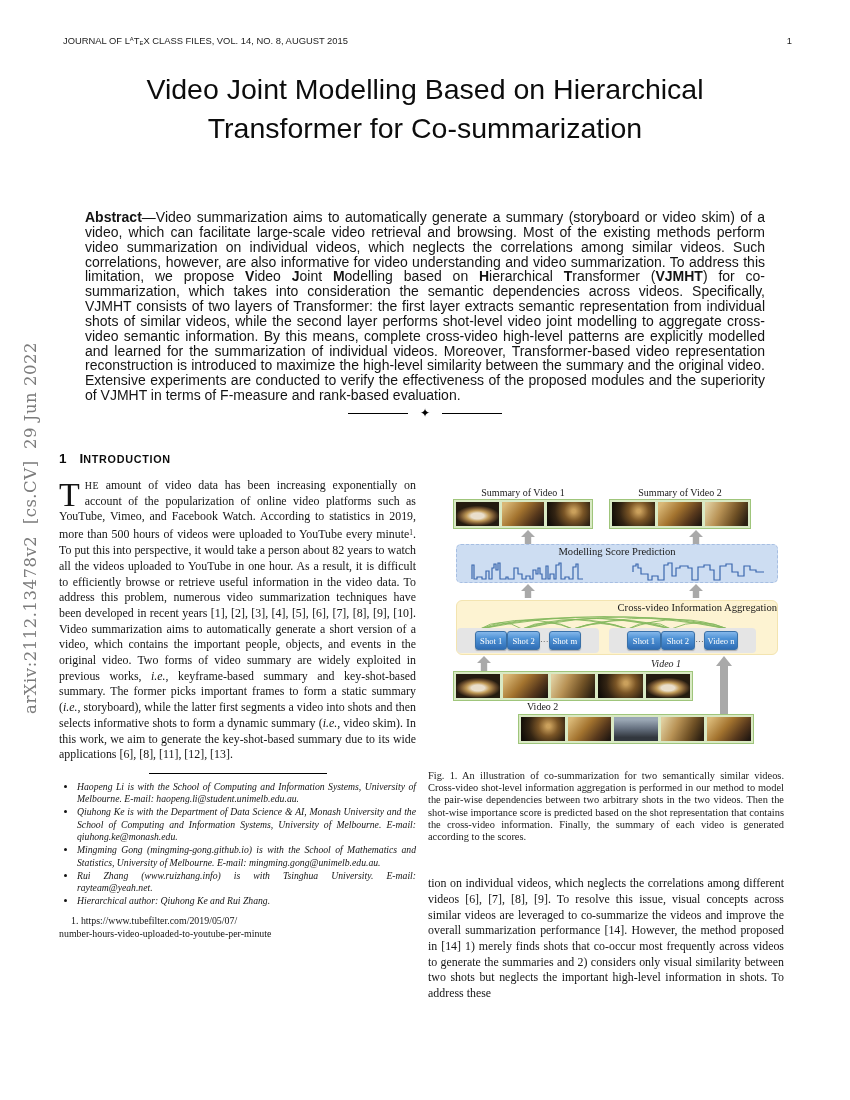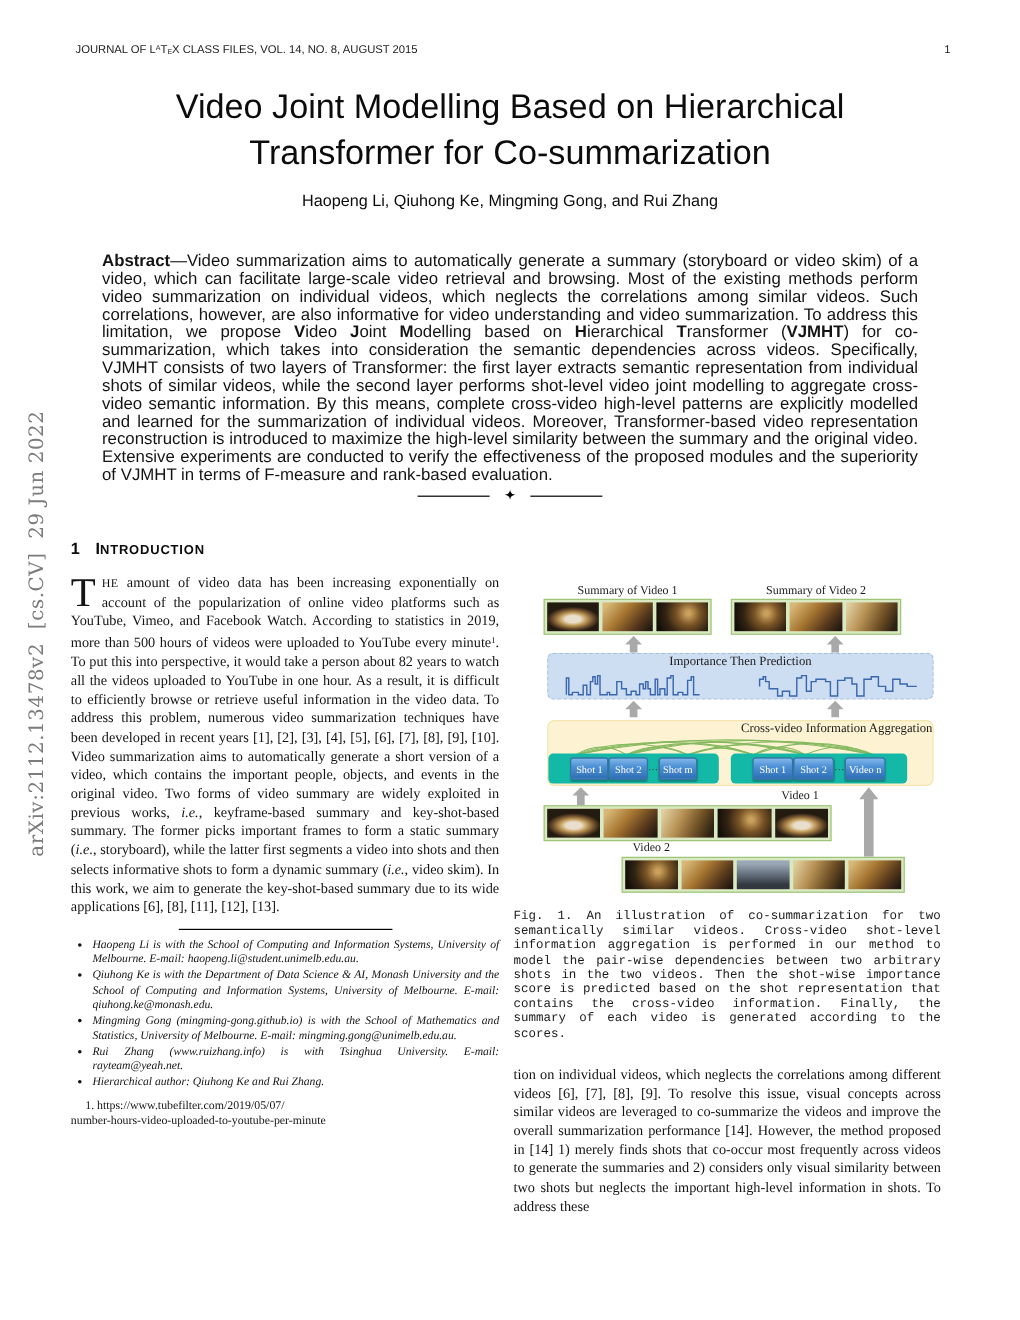--- a/index.html
+++ b/index.html
@@ -81,62 +81,61 @@
   .curve { position:absolute; top:14px; }
   .curve1 { left:12px; } .curve2 { left:172px; }
 
   .agg-box { position:absolute; left:5px; top:130px; width:322px; height:55px;
     background:#fdf3d2; border:1px solid #f3e4b0; border-radius:6px; }
   .agg-title { position:absolute; left:0; right:0; top:1px; text-align:right;
     font-size:10.6px; color:#1a1a1a; }
 
   .arcs { position:absolute; left:5px; top:140px; }
 
-  .shot-group { position:absolute; top:158px; height:25px; background:#14b8a6;
+  .shot-group { position:absolute; top:158px; height:25px; background:#e5e5e5;
     border-radius:4px; display:flex; align-items:center; justify-content:space-between;
     padding:0 18px; }
   .g1 { left:6px; width:142px; } .g2 { left:158px; width:147px; }
   .shot-box { width:37px; height:19px; border-radius:3px; color:#fff; font-size:8.6px;
     display:flex; align-items:center; justify-content:center;
     background:linear-gradient(180deg,#85b7ea 0%, #4f93d6 38%, #2f6db5 100%);
     border:1px solid #3a71a8; box-shadow:0 1px 1px rgba(0,0,0,.25); }
   .shot-dots { font-size:8.5px; color:#333; width:10px; text-align:center; }
 
   .vid-label { position:absolute; font-size:10px; color:#1a1a1a; }
-  .vl1 { left:200px; top:188px; } .vl2 { left:76px; top:231px; }
+  .vl1 { left:200px; top:188px;font-style:italic; } .vl2 { left:76px; top:231px; }
   .strip-sum1 { left:2px;  top:29px; width:140px; height:30px; }
   .strip-sum2 { left:158px; top:29px; width:142px; height:30px; }
   .strip-v1 { left:2px;  top:201px; width:240px; height:30px; }
   .strip-v2 { left:67px; top:244px; width:236px; height:30px; }
   .sl1 { left:2px; top:17px; width:140px; } .sl2 { left:158px; top:17px; width:142px; }
 
   .arr { position:absolute; }
 
-  .fig-caption { font-family:Liberation Mono, monospace; font-size:10.4px;
-    line-height:12.2px; text-align:justify; color:#1a1a1a; margin-top:12px; }
-  .col-right .body-par { margin-top:20px; }
+  .fig-caption { font-family:Liberation Serif, serif; font-size:10.4px;
+    line-height:12.2px; text-align:justify; color:#1a1a1a; margin-top:24px; }
+  .col-right .body-par { margin-top:33px; }
 </style>
 </head>
 <body>
 
 <div class="page">
 
   <div class="arxiv-sidebar">arXiv:2112.13478v2  [cs.CV]  29 Jun 2022</div>
 
   <div class="running-head">
     <span><span>JOURNAL OF L</span><span class="rsup">A</span><span>T</span><span class="rsub">E</span><span>X CLASS FILES, VOL. 14, NO. 8, AUGUST 2015</span></span>
     <span>1</span>
   </div>
 
   <div class="title">
     <div>Video Joint Modelling Based on Hierarchical</div>
     <div>Transformer for Co-summarization</div>
   </div>
 
-  <div class="authors">Haopeng Li, Qiuhong Ke, Mingming Gong, and Rui Zhang</div>
 
   <div class="abstract"><span class="abs-label">Abstract</span><span><span>—Video summarization aims to automatically generate a summary (storyboard or video skim) of a video, which can facilitate large-scale video retrieval and browsing. Most of the existing methods perform video summarization on individual videos, which neglects the correlations among similar videos. Such correlations, however, are also informative for video understanding and video summarization. To address this limitation, we propose </span><span class="rb">V</span><span>ideo </span><span class="rb">J</span><span>oint </span><span class="rb">M</span><span>odelling based on </span><span class="rb">H</span><span>ierarchical </span><span class="rb">T</span><span>ransformer (</span><span class="rb">VJMHT</span><span>) for co-summarization, which takes into consideration the semantic dependencies across videos. Specifically, VJMHT consists of two layers of Transformer: the first layer extracts semantic representation from individual shots of similar videos, while the second layer performs shot-level video joint modelling to aggregate cross-video semantic information. By this means, complete cross-video high-level patterns are explicitly modelled and learned for the summarization of individual videos. Moreover, Transformer-based video representation reconstruction is introduced to maximize the high-level similarity between the summary and the original video. Extensive experiments are conducted to verify the effectiveness of the proposed modules and the superiority of VJMHT in terms of F-measure and rank-based evaluation.</span></span></div>
 
 
   <div class="separator">
     <span class="sep-line"></span>
     <span class="sep-diamond">✦</span>
     <span class="sep-line"></span>
   </div>
 
@@ -185,21 +184,21 @@
         </div>
 
         <svg class="arr" style="left:70px;top:60px" width="14" height="14" viewBox="0 0 14 14">
             <path d="M7 0 L14 7 L10.2 7 L10.2 14 L3.8 14 L3.8 7 L0 7 Z" fill="#a9a9a9"></path>
           </svg>
         <svg class="arr" style="left:238px;top:60px" width="14" height="14" viewBox="0 0 14 14">
             <path d="M7 0 L14 7 L10.2 7 L10.2 14 L3.8 14 L3.8 7 L0 7 Z" fill="#a9a9a9"></path>
           </svg>
 
         <div class="imp-box">
-          <div class="imp-title">Importance Then Prediction</div>
+          <div class="imp-title">Modelling Score Prediction</div>
           <svg class="curve curve1" width="140" height="24" viewBox="0 0 140 24">
             <path d="M3 20 L3 6 L5 6 L5 20 L8 20 L8 18 L13 18 L13 20 L17 20 L17 12 L20 12 L20 20 L23 20 L23 9 L25 9 L25 5 L27 5 L27 11 L29 11 L29 4 L31 4 L31 20 L37 20 L37 18 L39 18 L39 20 L45 20 L45 9 L49 9 L49 15 L53 15 L53 20 L57 20 L57 17 L61 17 L61 20 L64 20 L64 11 L67 11 L67 15 L69 15 L69 9 L71 9 L71 15 L73 15 L73 20 L77 20 L77 7 L79 7 L79 20 L81 20 L81 15 L85 15 L85 20 L87 20 L87 6 L90 6 L90 4 L92 4 L92 20 L96 20 L96 18 L100 18 L100 20 L104 20 L104 8 L107 8 L107 5 L109 5 L109 20 L114 20" fill="none" stroke="#3a67ad" stroke-width="1.2"></path>
           </svg>
           <svg class="curve curve2" width="140" height="24" viewBox="0 0 140 24">
             <path d="M4 13 L4 7 L7 7 L7 5 L9 5 L9 9 L12 9 L12 15 L19 15 L19 21 L23 21 L23 17 L29 17 L29 21 L35 21 L35 6 L39 6 L39 4 L43 4 L43 17 L47 17 L47 9 L51 9 L51 7 L59 7 L59 9 L63 9 L63 21 L69 21 L69 8 L75 8 L75 6 L81 6 L81 11 L85 11 L85 21 L91 21 L91 7 L97 7 L97 5 L103 5 L103 13 L109 13 L109 17 L115 17 L115 7 L121 7 L121 11 L127 11 L127 13 L135 13" fill="none" stroke="#3a67ad" stroke-width="1.2"></path>
           </svg>
         </div>
 
         <svg class="arr" style="left:70px;top:114px" width="14" height="14" viewBox="0 0 14 14">
             <path d="M7 0 L14 7 L10.2 7 L10.2 14 L3.8 14 L3.8 7 L0 7 Z" fill="#a9a9a9"></path>

